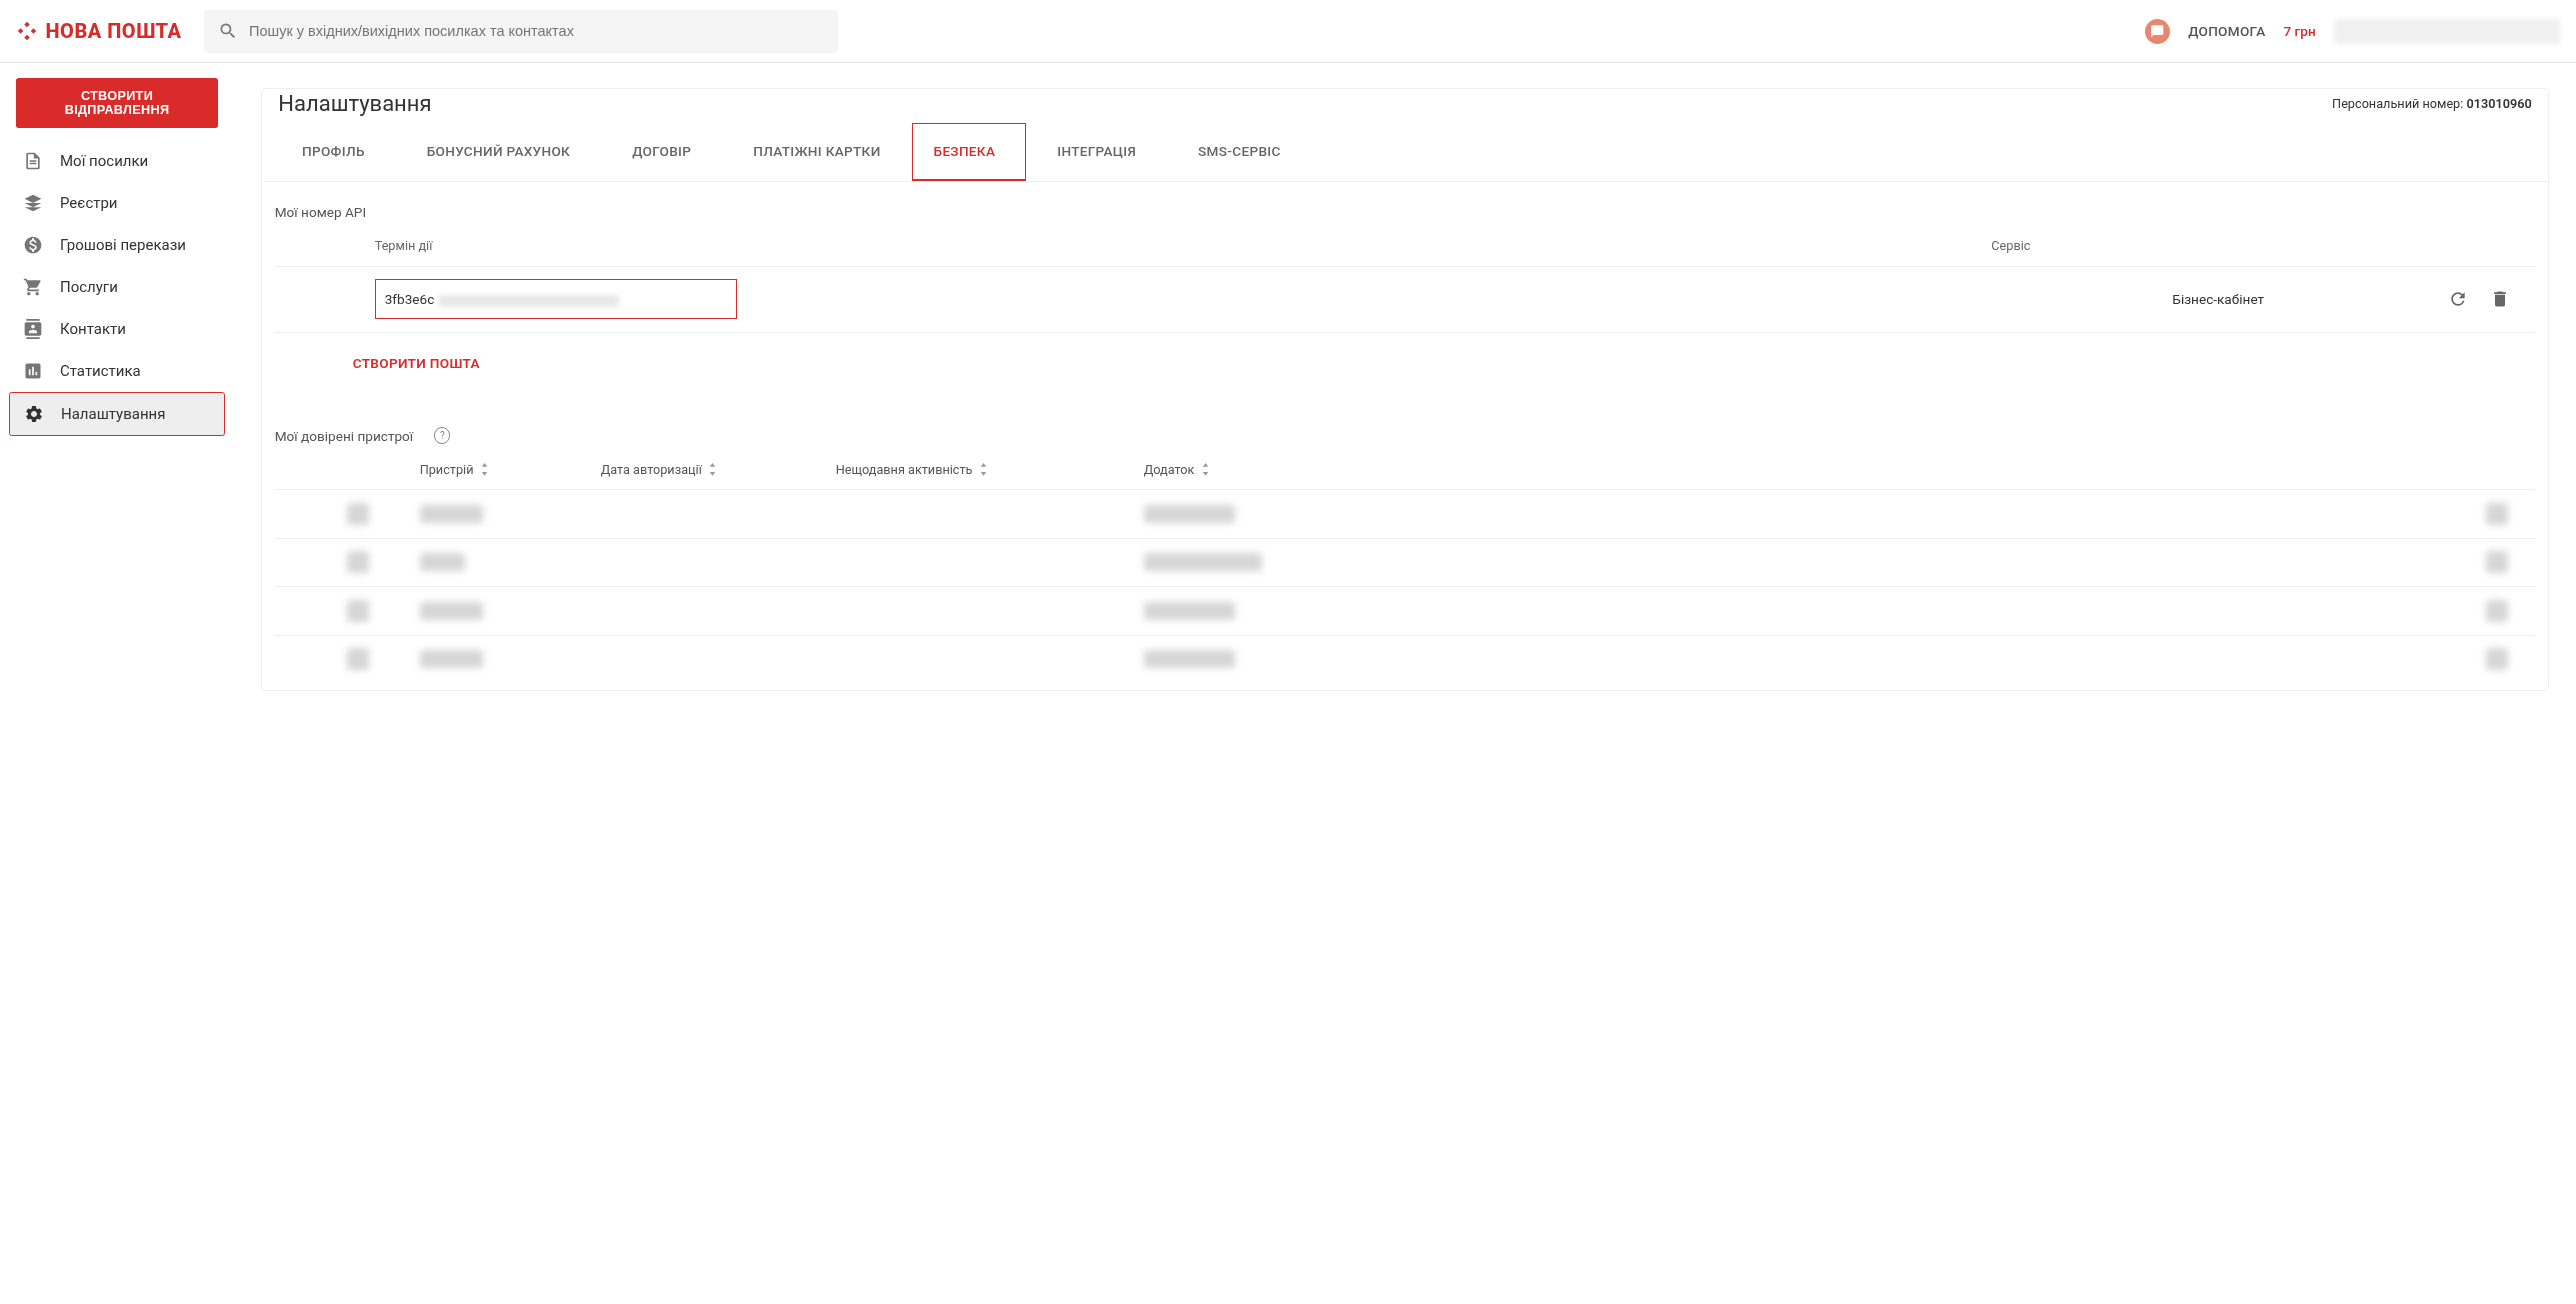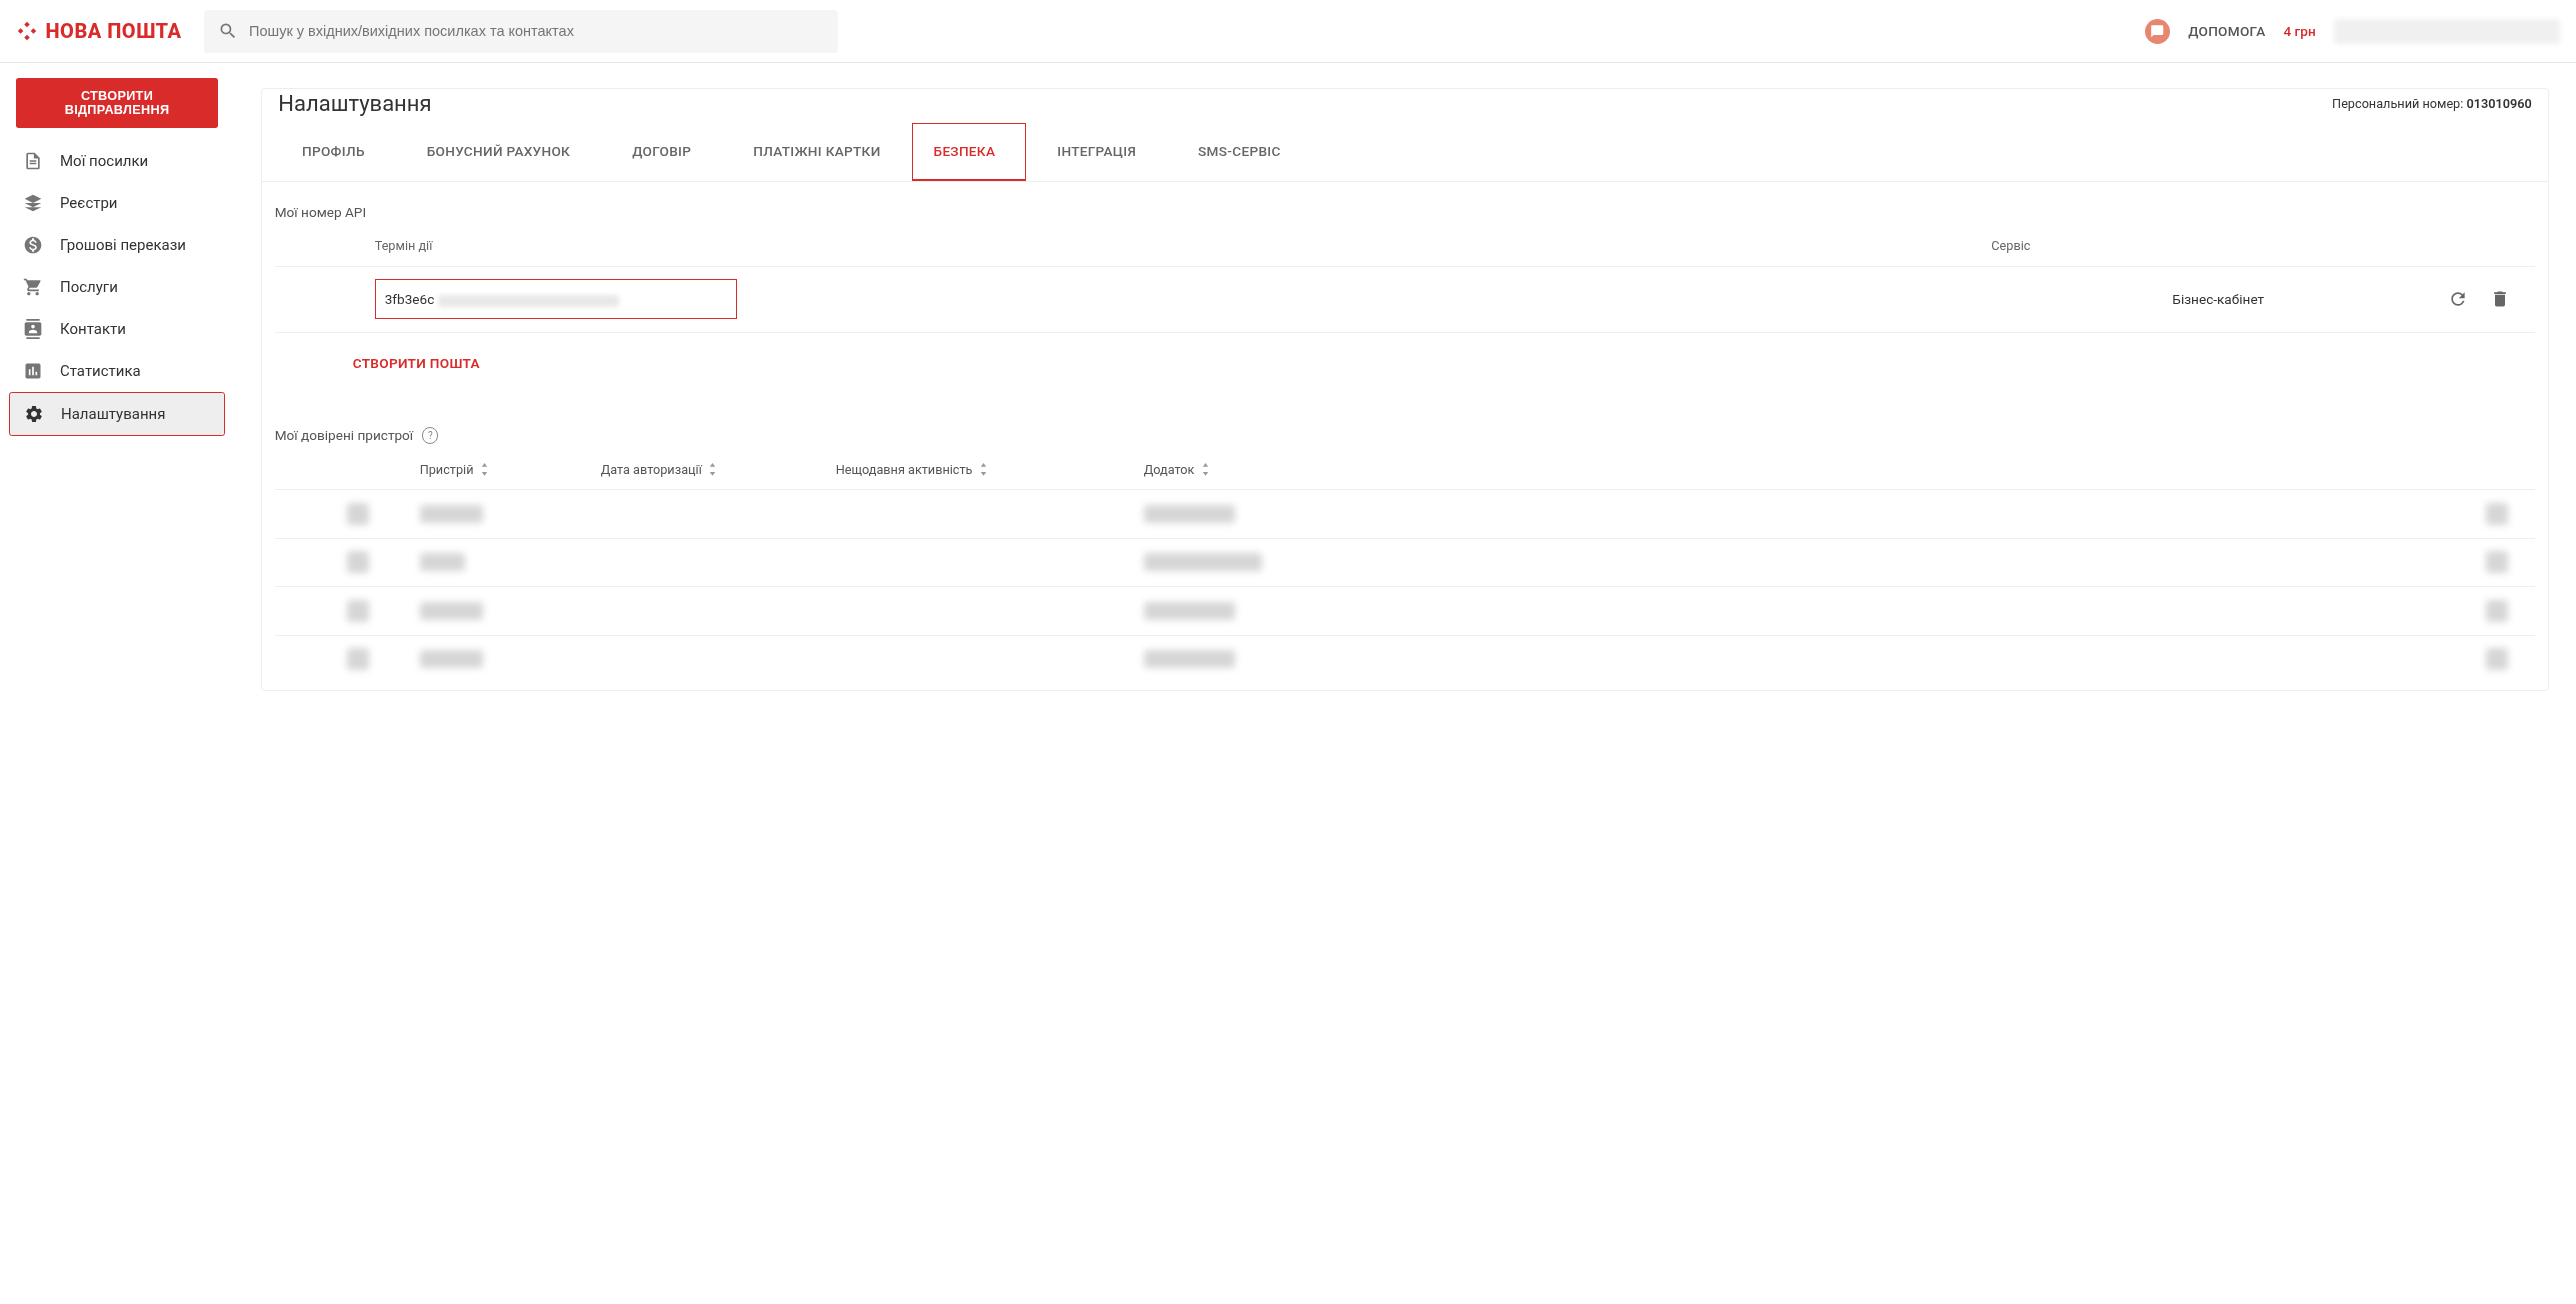--- a/index.html
+++ b/index.html
@@ -37,21 +37,21 @@
 .personal-num { font-size: 12.7px; color: #333; }
 .personal-num b { font-weight: 600; }
 
 .tabs { display: flex; border-bottom: 0.9px solid #eee; padding: 0 9px; gap: 0; }
 .tab { padding: 20px 31px; font-size: 13.6px; color: #666; letter-spacing: 0.3px; font-weight: 500; cursor: pointer; border-bottom: 2.7px solid transparent; }
 .tab.active { color: #da2b2b; border-bottom-color: #da2b2b; padding-left: 22px; }
 .tab.highlighted-box { outline: 1.8px solid #d62c2c; outline-offset: -1.8px; }
 
 .section { padding: 22px 12.7px 7.2px 12.7px; }
 .section-title { font-size: 13.6px; color: #555; margin-bottom: 5.4px; }
-.section-title.with-help { display: flex; align-items: flex-start; gap: 9px; }
+.section-title.with-help { display: flex; align-items: flex-end; gap: 21px; }
 
 .api-table { width: 100%; }
 .api-head, .api-row { display: grid; grid-template-columns: 100px 1fr 181px 254px 109px; align-items: center; padding: 12.7px 0; }
 .api-head { color: #666; font-size: 12.7px; border-bottom: 0.9px solid #eee; }
 .api-row { border-bottom: 0.9px solid #eee; font-size: 13.6px; }
 .key-box { border: 1.8px solid #d62c2c; padding: 11px 9px; display: inline-block; min-width: 362px; }
 .key-blur-tail { display: inline-block; width: 181px; height: 12.7px; background: #e8e8e8; border-radius: 2.7px; filter: blur(2.7px); vertical-align: middle; margin-left: 3.6px; }
 .row-actions { display: flex; gap: 22px; justify-content: flex-end; padding-right: 25px; }
 .row-actions svg { fill: #666; cursor: pointer; }
 
@@ -84,21 +84,21 @@
       </svg>
     <input class="search-input" placeholder="Пошук у вхідних/вихідних посилках та контактах" style="">
   </div>
   <div class="header-right">
     <div class="chat-badge">
       <svg width="14.5" height="14.5" viewBox="0 0 24 24" fill="#fff">
           <path d="M20 2H4c-1.1 0-2 .9-2 2v18l4-4h14c1.1 0 2-.9 2-2V4c0-1.1-.9-2-2-2z"></path>
         </svg>
     </div>
     <span class="help-link">ДОПОМОГА</span>
-    <span class="balance">4 грн</span>
+    <span class="balance">7 грн</span>
     <div class="user-blur"></div>
   </div>
 </div>
 
 <div class="layout">
 
   <aside class="sidebar">
     <button class="create-btn">СТВОРИТИ ВІДПРАВЛЕННЯ</button>
 
     <div class="nav-item">

